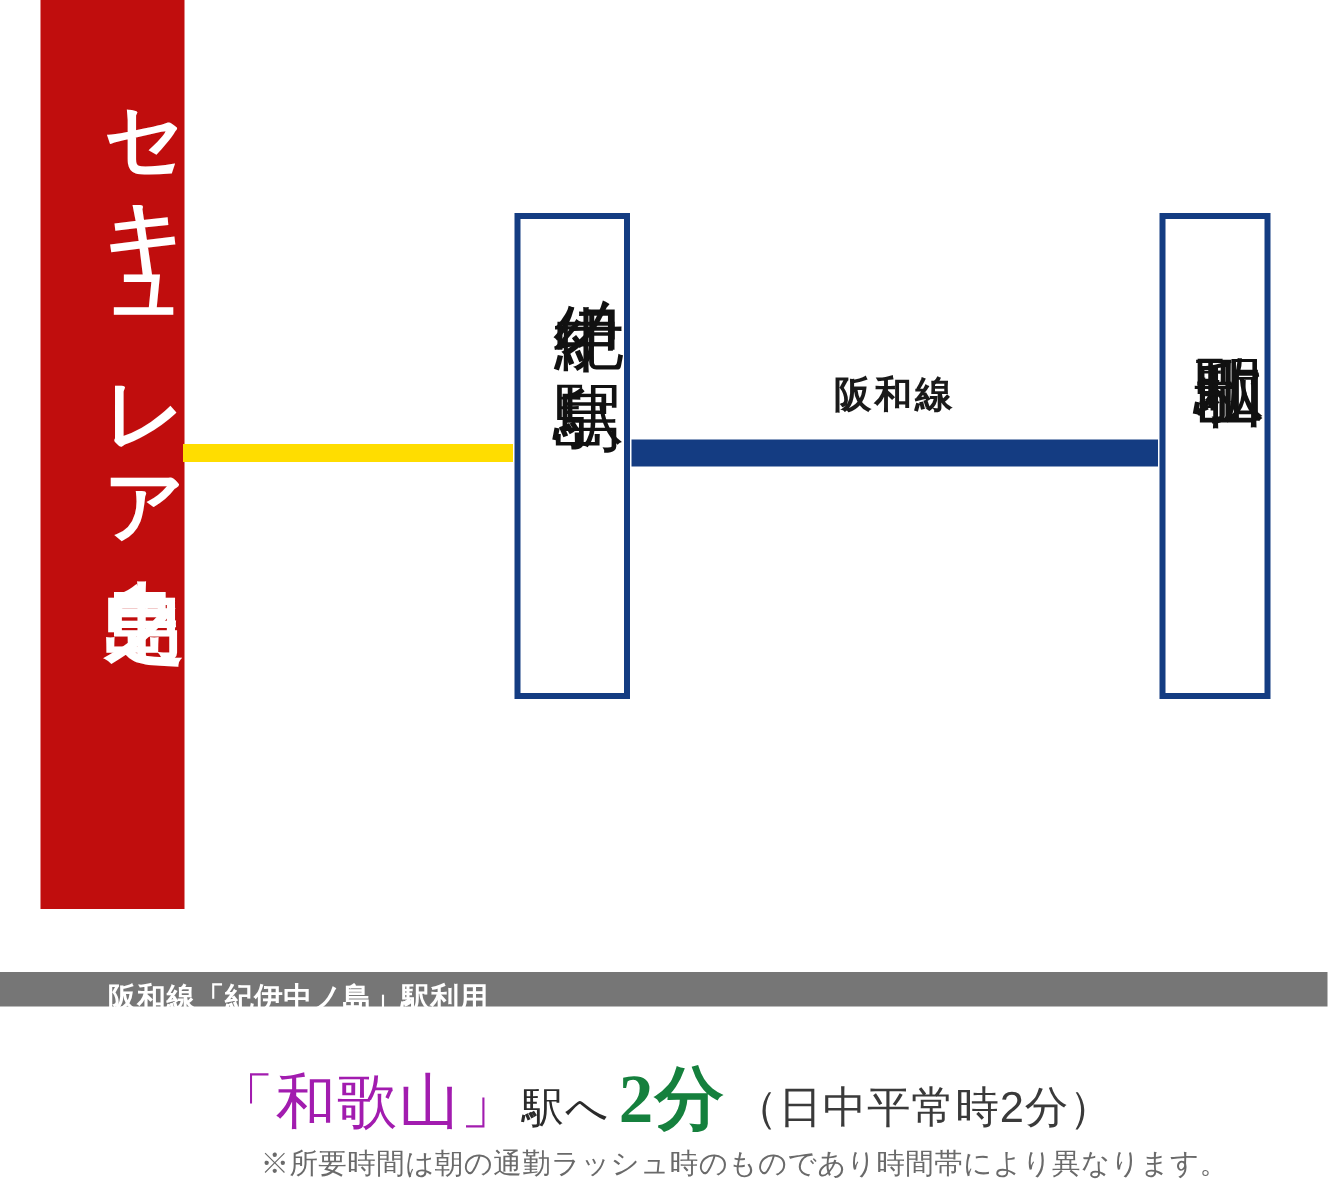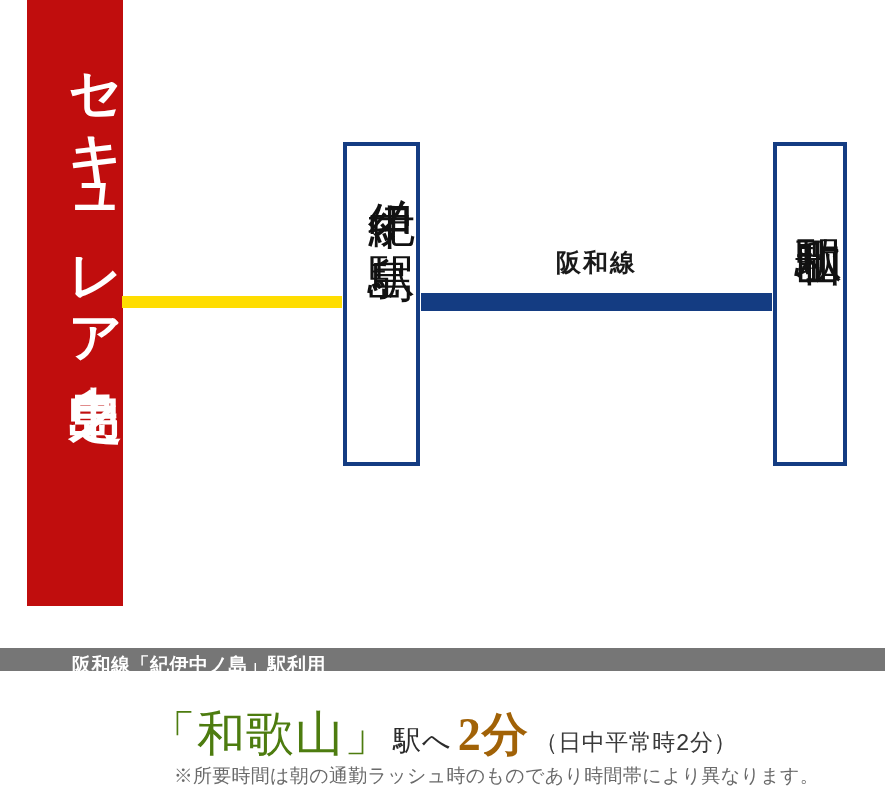--- a/index.html
+++ b/index.html
@@ -149,41 +149,41 @@
   #travel-line {
     position: absolute;
     left: 0;
     top: 57px;
     width: 885px;
     text-align: center;
     white-space: nowrap;
   }
   #travel-destination {
     font-family: "Liberation Serif", "DejaVu Serif", serif;
-    font-size: 48px;
-    color: #4d7c0f;
+    font-size: 40px;
+    color: #a21caf;
     letter-spacing: 1px;
   }
   #travel-suffix {
     font-family: Liberation Mono, monospace;
     font-size: 28px;
     color: #2b2b2b;
     letter-spacing: 1px;
   }
   #travel-duration {
     font-family: "Liberation Serif", "DejaVu Serif", serif;
     font-weight: bold;
     font-size: 46px;
-    color: #a16207;
+    color: #15803d;
     letter-spacing: 1px;
     padding: 0 6px;
   }
   #travel-note {
-    font-family: Liberation Mono, monospace;
-    font-size: 23px;
+    font-family: Liberation Sans, sans-serif;
+    font-size: 29px;
     color: #3a3a3a;
     letter-spacing: 0.5px;
     text-align: center;
   }
 
   #disclaimer {
     position: absolute;
     left: 0;
     top: 118px;
     width: 827px;

